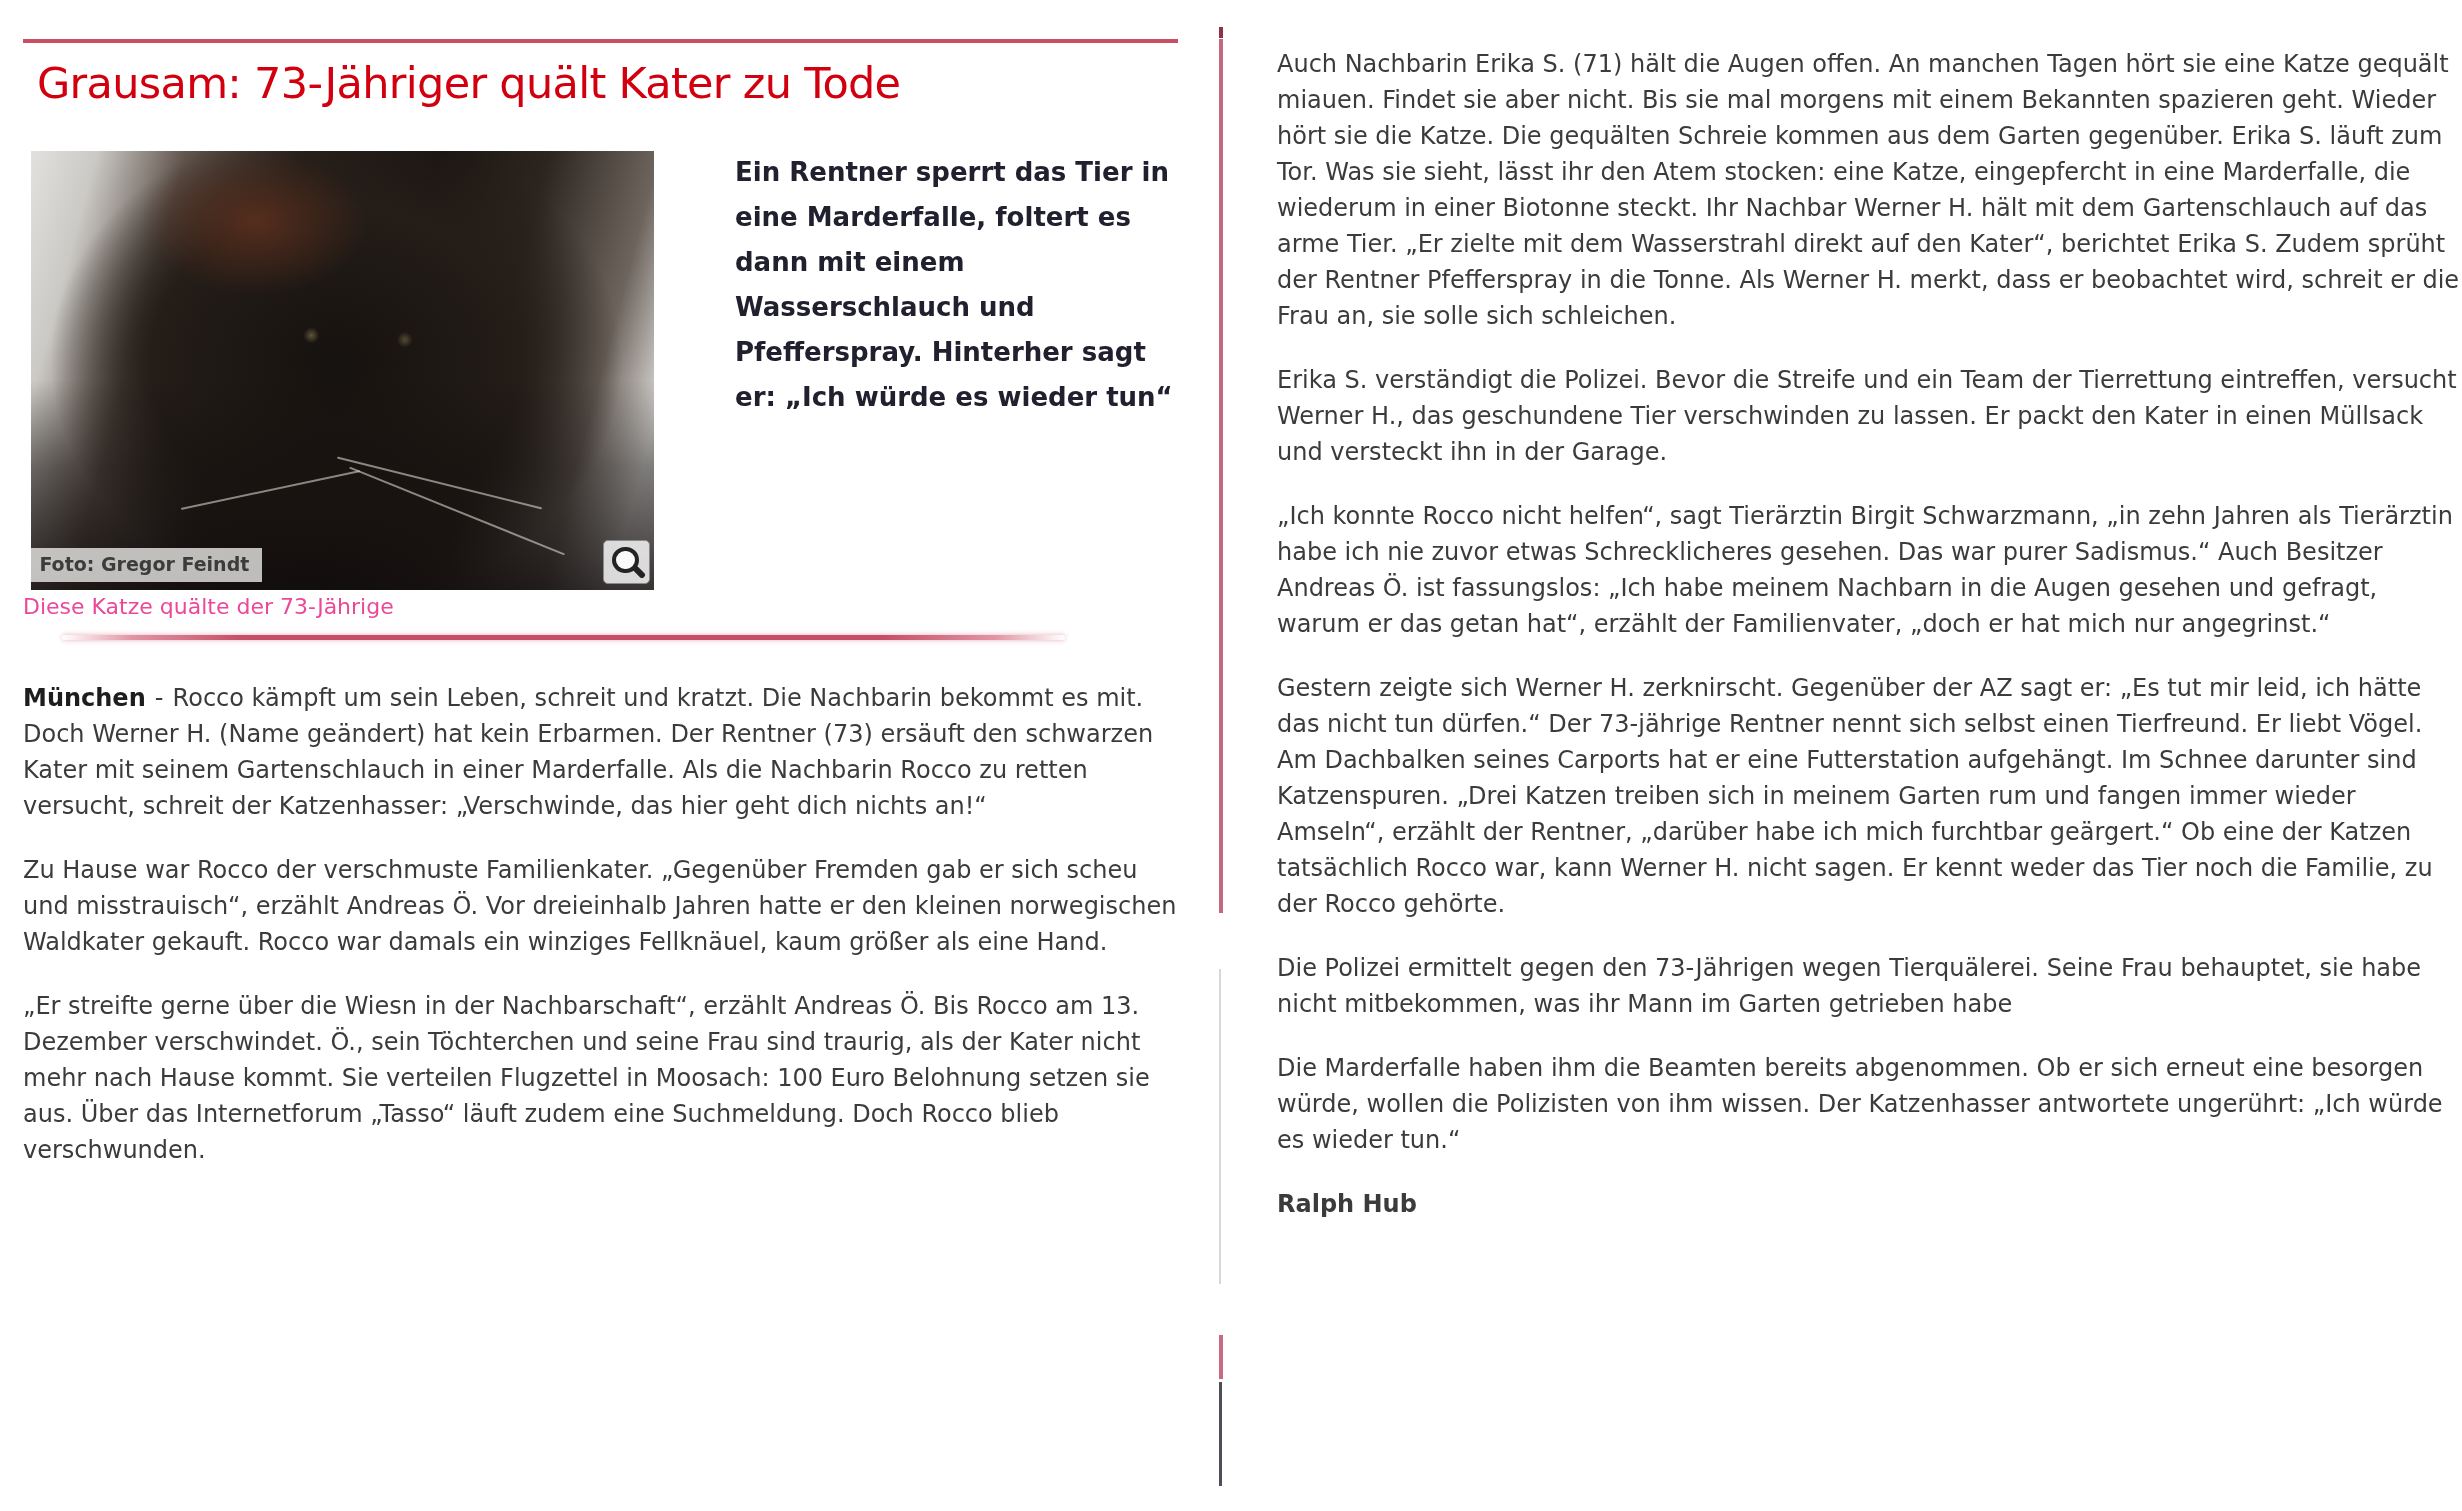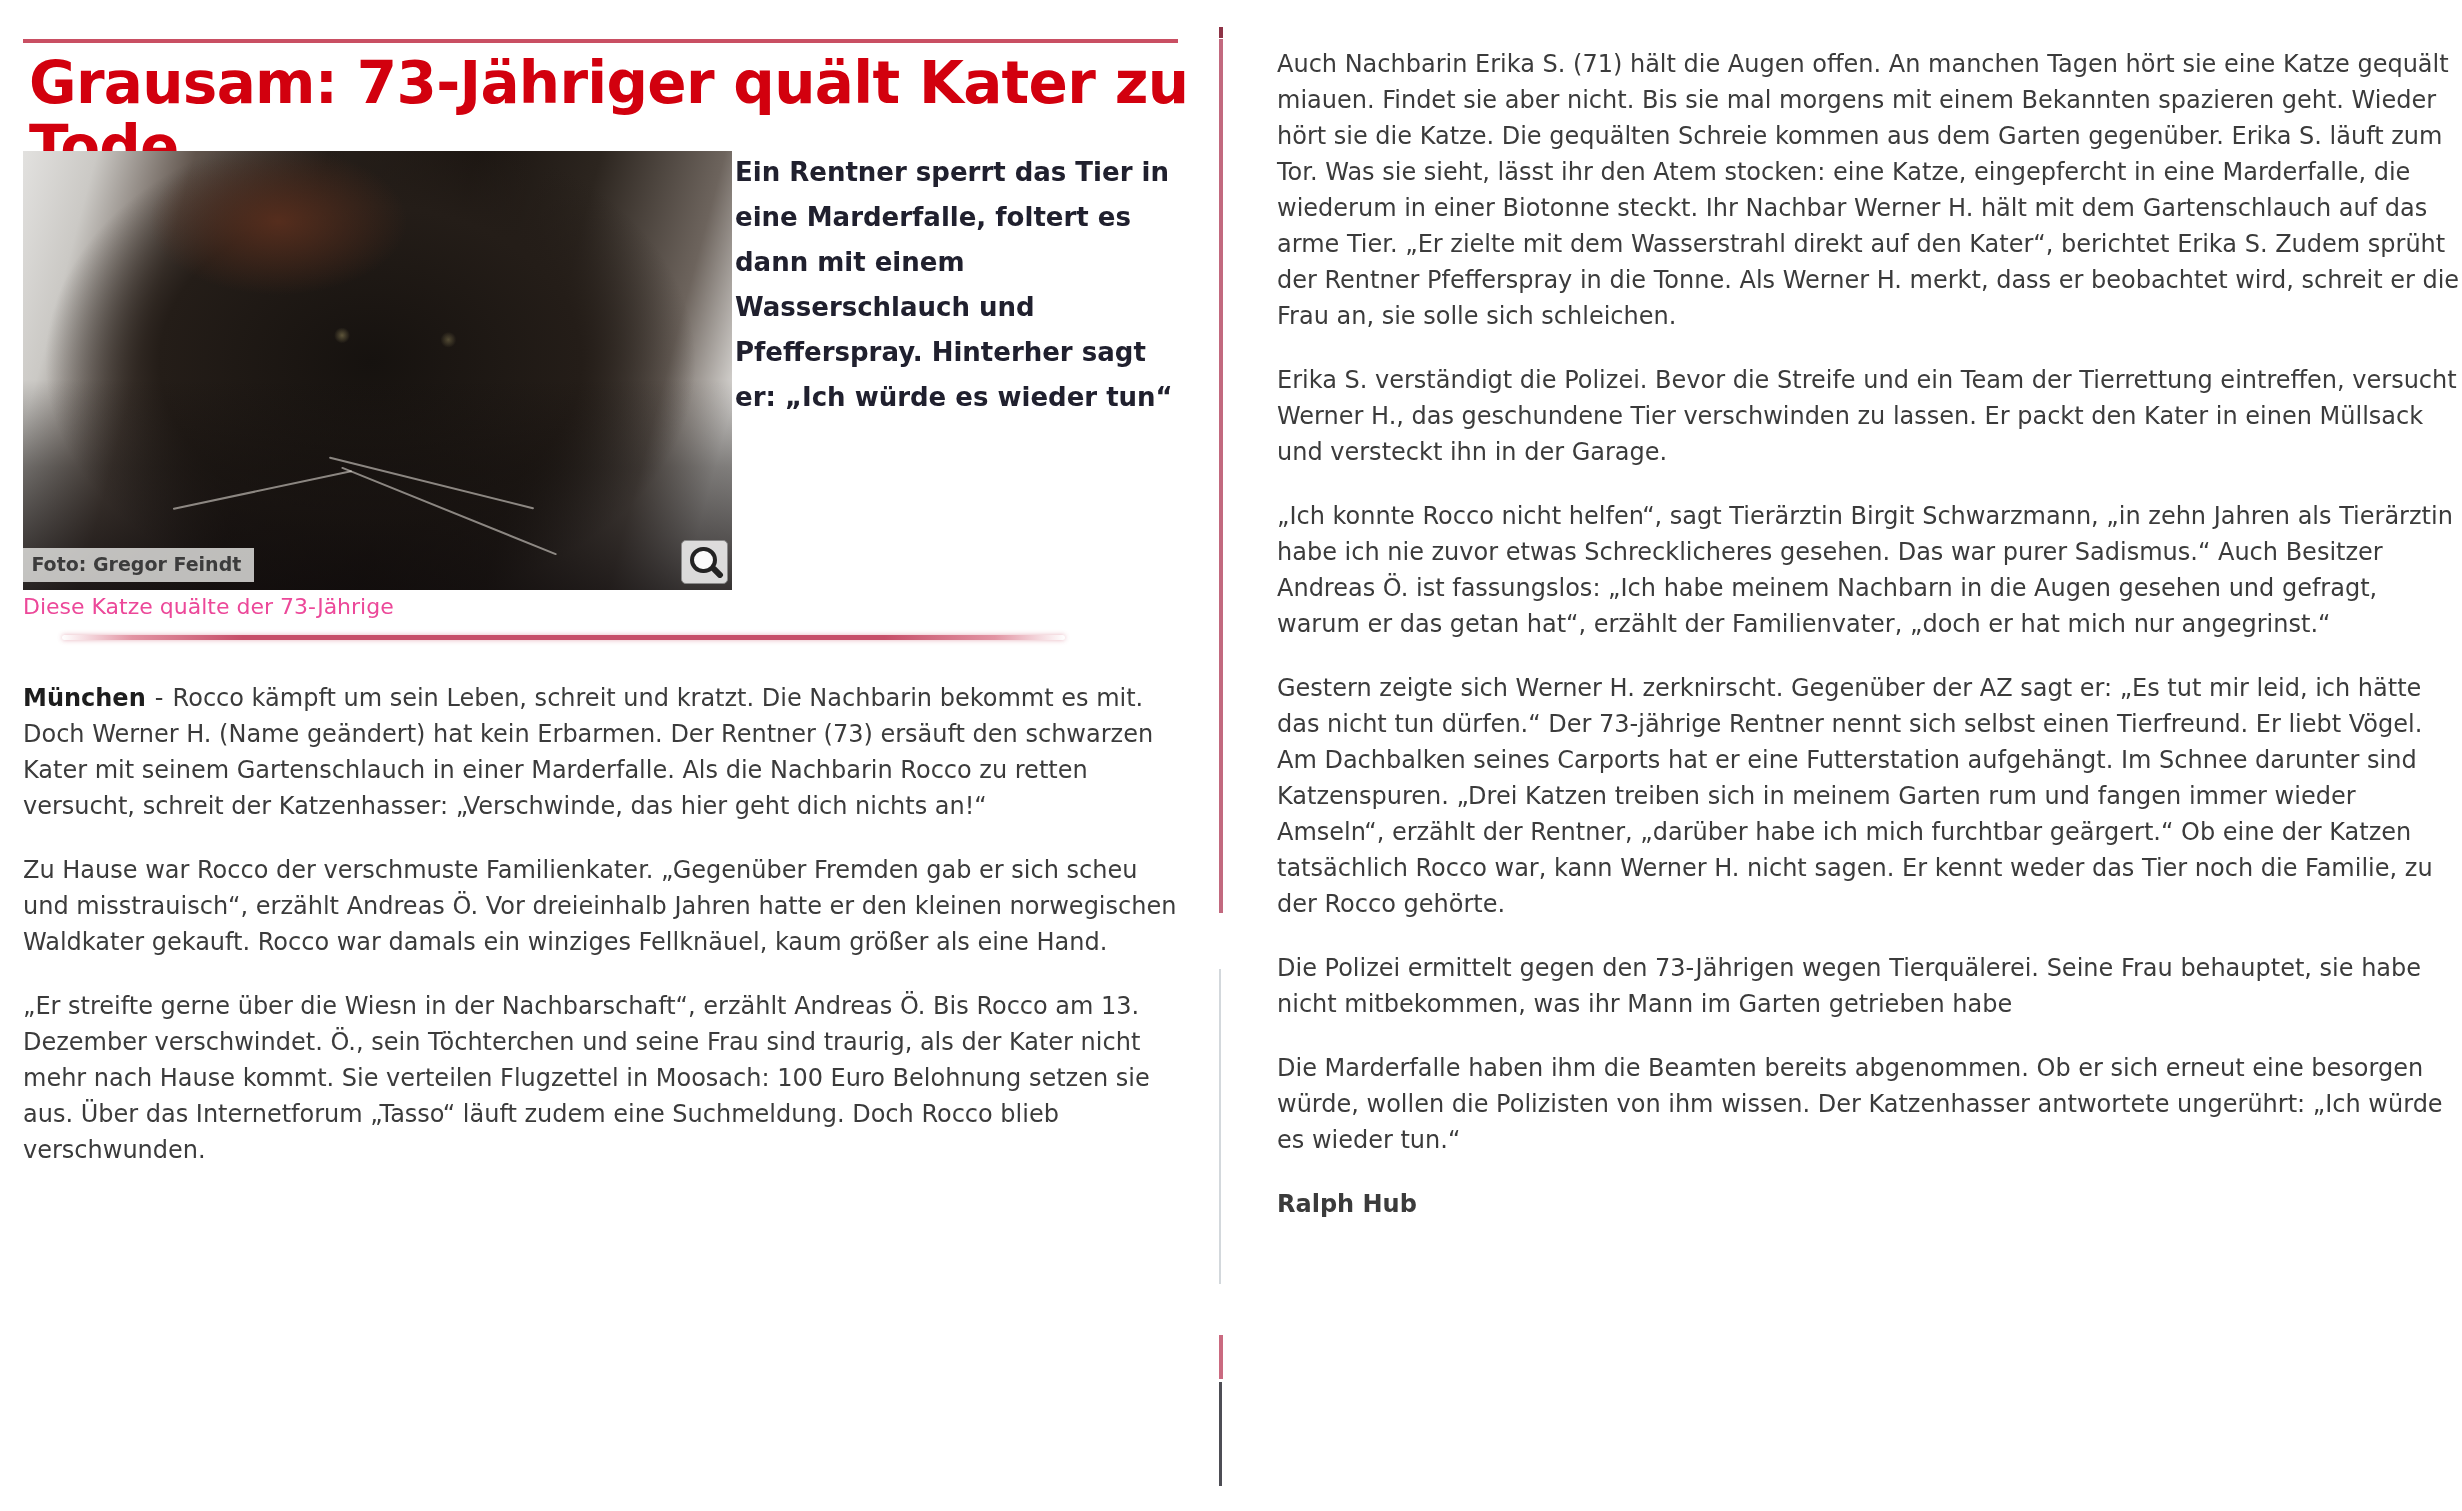--- a/index.html
+++ b/index.html
@@ -1,24 +1,24 @@
 <!DOCTYPE html>
 <html style="font-size:11.3px"><head>
 <meta charset="utf-8">
 <style>
   html,body{margin:0;padding:0;background:#ffffff;}
   .page{position:relative;width:2462px;height:1511px;background:#ffffff;overflow:hidden;
         font-family:"DejaVu Sans",sans-serif;}
 
   
   .top-rule{position:absolute;left:23px;top:39px;width:1155px;height:3.5px;background:#c94f63;}
-  .headline{position:absolute;left:21px;top:44px;width:1168px;margin:8px;
-            font-size:58px;font-weight:bold;letter-spacing:-0.7px;color:#d2000e;line-height:1.1;}
+  .headline{position:absolute;left:21px;top:44px;width:1168px;margin:16px;
+            font-size:43px;font-weight:normal;letter-spacing:-0.7px;color:#d2000e;line-height:1.1;}
 
-  .photo{position:absolute;left:23px;top:151px;width:709px;height:439px;overflow:hidden;
+  .photo{position:absolute;left:31px;top:151px;width:623px;height:439px;overflow:hidden;
      background:
        linear-gradient(to bottom, rgba(0,0,0,0) 52%, rgba(14,11,10,0.45) 72%, rgba(16,12,12,0.82) 100%),
        radial-gradient(ellipse 26% 24% at 36% 16%, rgba(94,48,30,0.85) 0%, rgba(94,48,30,0) 70%),
        radial-gradient(circle 11.3px at 45% 42%, rgba(150,138,92,0.55) 0%, rgba(150,138,92,0) 70%),
        radial-gradient(circle 11.3px at 60% 43%, rgba(150,138,92,0.45) 0%, rgba(150,138,92,0) 70%),
        radial-gradient(ellipse 62% 74% at 49% 48%, #16120f 0%, #241d18 48%, rgba(36,29,24,0) 74%),
        linear-gradient(105deg,#e2e1df 0%,#cbc9c5 9%,#60544c 21%,#261f1a 37%,#1b1511 55%,#2c251f 70%,#6d645d 85%,#d9d7d4 94%,#e5e4e2 100%);}
   .whisker{position:absolute;height:2.1px;background:rgba(235,230,222,0.55);border-radius:1.4px;}
   .w1{width:211px;left:303px;top:331px;transform:rotate(14deg);}
   .w2{width:232px;left:310px;top:359px;transform:rotate(22deg);}

